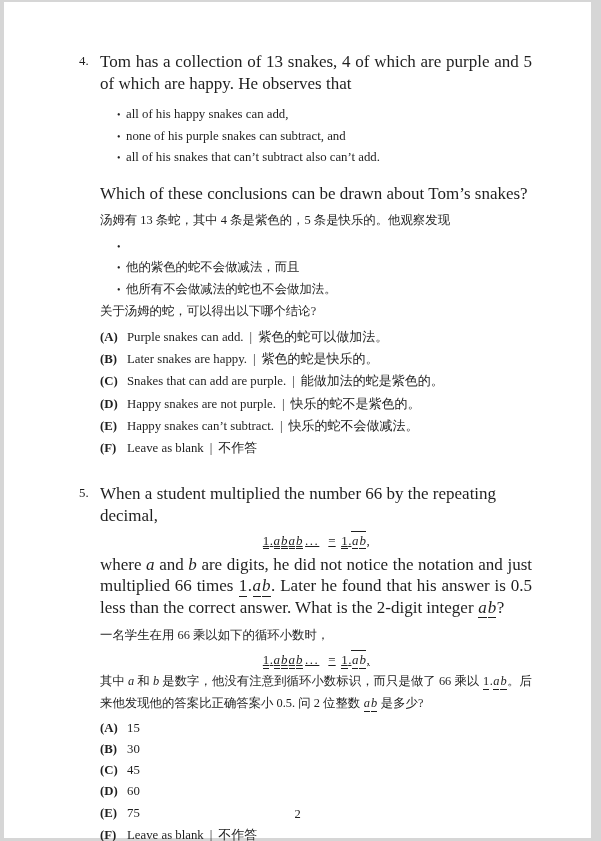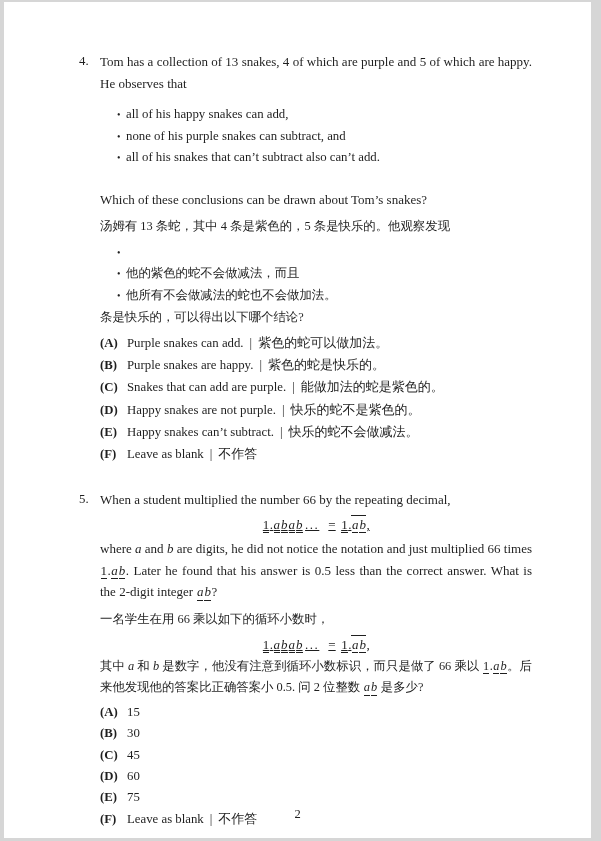--- a/index.html
+++ b/index.html
@@ -17,35 +17,35 @@
     background:#ffffff;
   }
   .content {
     position:absolute; left:96px; top:49px; width:432px;
   }
   section.question { position:relative; }
   .qnum {
     position:absolute; left:-21px; top:0;
     font-size:12.8px; line-height:21.7px;
   }
-  p.para { font-size:13px; line-height:21.7px; }
+  p.para { font-size:17px; line-height:21.7px; }
   p.jp { text-align:justify; }
   p.zh { font-size:12.4px; }
   ul.bullets { list-style:none; }
   ul.bullets li {
     font-size:12.8px; line-height:21.4px;
     padding-left:17px; display:flex; align-items:baseline;
   }
   ul.bullets.zhl li { font-size:12.4px; }
   .bullet {
     width:9px; flex:0 0 9px; font-size:10px; line-height:inherit;
   }
   ul.en { margin-top:10px; }
   ul.zhl { margin-top:4px; }
-  .q-en { margin-top:20px; }
+  .q-en { margin-top:14px; }
   .intro-zh { margin-top:6px; }
   .q-zh { margin-top:1px; }
   .options { margin-top:3px; }
   .opt { font-size:12.8px; line-height:21.2px; display:flex; align-items:baseline; }
   .olabel { font-weight:bold; flex:0 0 27px; }
   .otext .zh { font-size:13px; }
   .osep { margin:0 6px; }
   .osep:empty, .otext .zh:empty { display:none; }
   #q5 { margin-top:24px; }
   .formula {
@@ -106,30 +106,30 @@
         <li>
           <span class="bullet">•</span>
           <span>他的紫色的蛇不会做减法，而且</span>
         </li>
         <li>
           <span class="bullet">•</span>
           <span>他所有不会做减法的蛇也不会做加法。</span>
         </li>
       </ul>
 
-      <p class="para zh q-zh">条是快乐的，可以得出以下哪个结论?</p>
+      <p class="para zh q-zh">关于汤姆的蛇，可以得出以下哪个结论?</p>
 
       <div class="options">
         <div class="opt">
           <span class="olabel">(A)</span>
           <span class="otext"><span class="en">Purple snakes can add.</span><span class="osep">|</span><span class="zh">紫色的蛇可以做加法。</span></span>
         </div>
         <div class="opt">
           <span class="olabel">(B)</span>
-          <span class="otext"><span class="en">Purple snakes are happy.</span><span class="osep">|</span><span class="zh">紫色的蛇是快乐的。</span></span>
+          <span class="otext"><span class="en">Later snakes are happy.</span><span class="osep">|</span><span class="zh">紫色的蛇是快乐的。</span></span>
         </div>
         <div class="opt">
           <span class="olabel">(C)</span>
           <span class="otext"><span class="en">Snakes that can add are purple.</span><span class="osep">|</span><span class="zh">能做加法的蛇是紫色的。</span></span>
         </div>
         <div class="opt">
           <span class="olabel">(D)</span>
           <span class="otext"><span class="en">Happy snakes are not purple.</span><span class="osep">|</span><span class="zh">快乐的蛇不是紫色的。</span></span>
         </div>
         <div class="opt">

